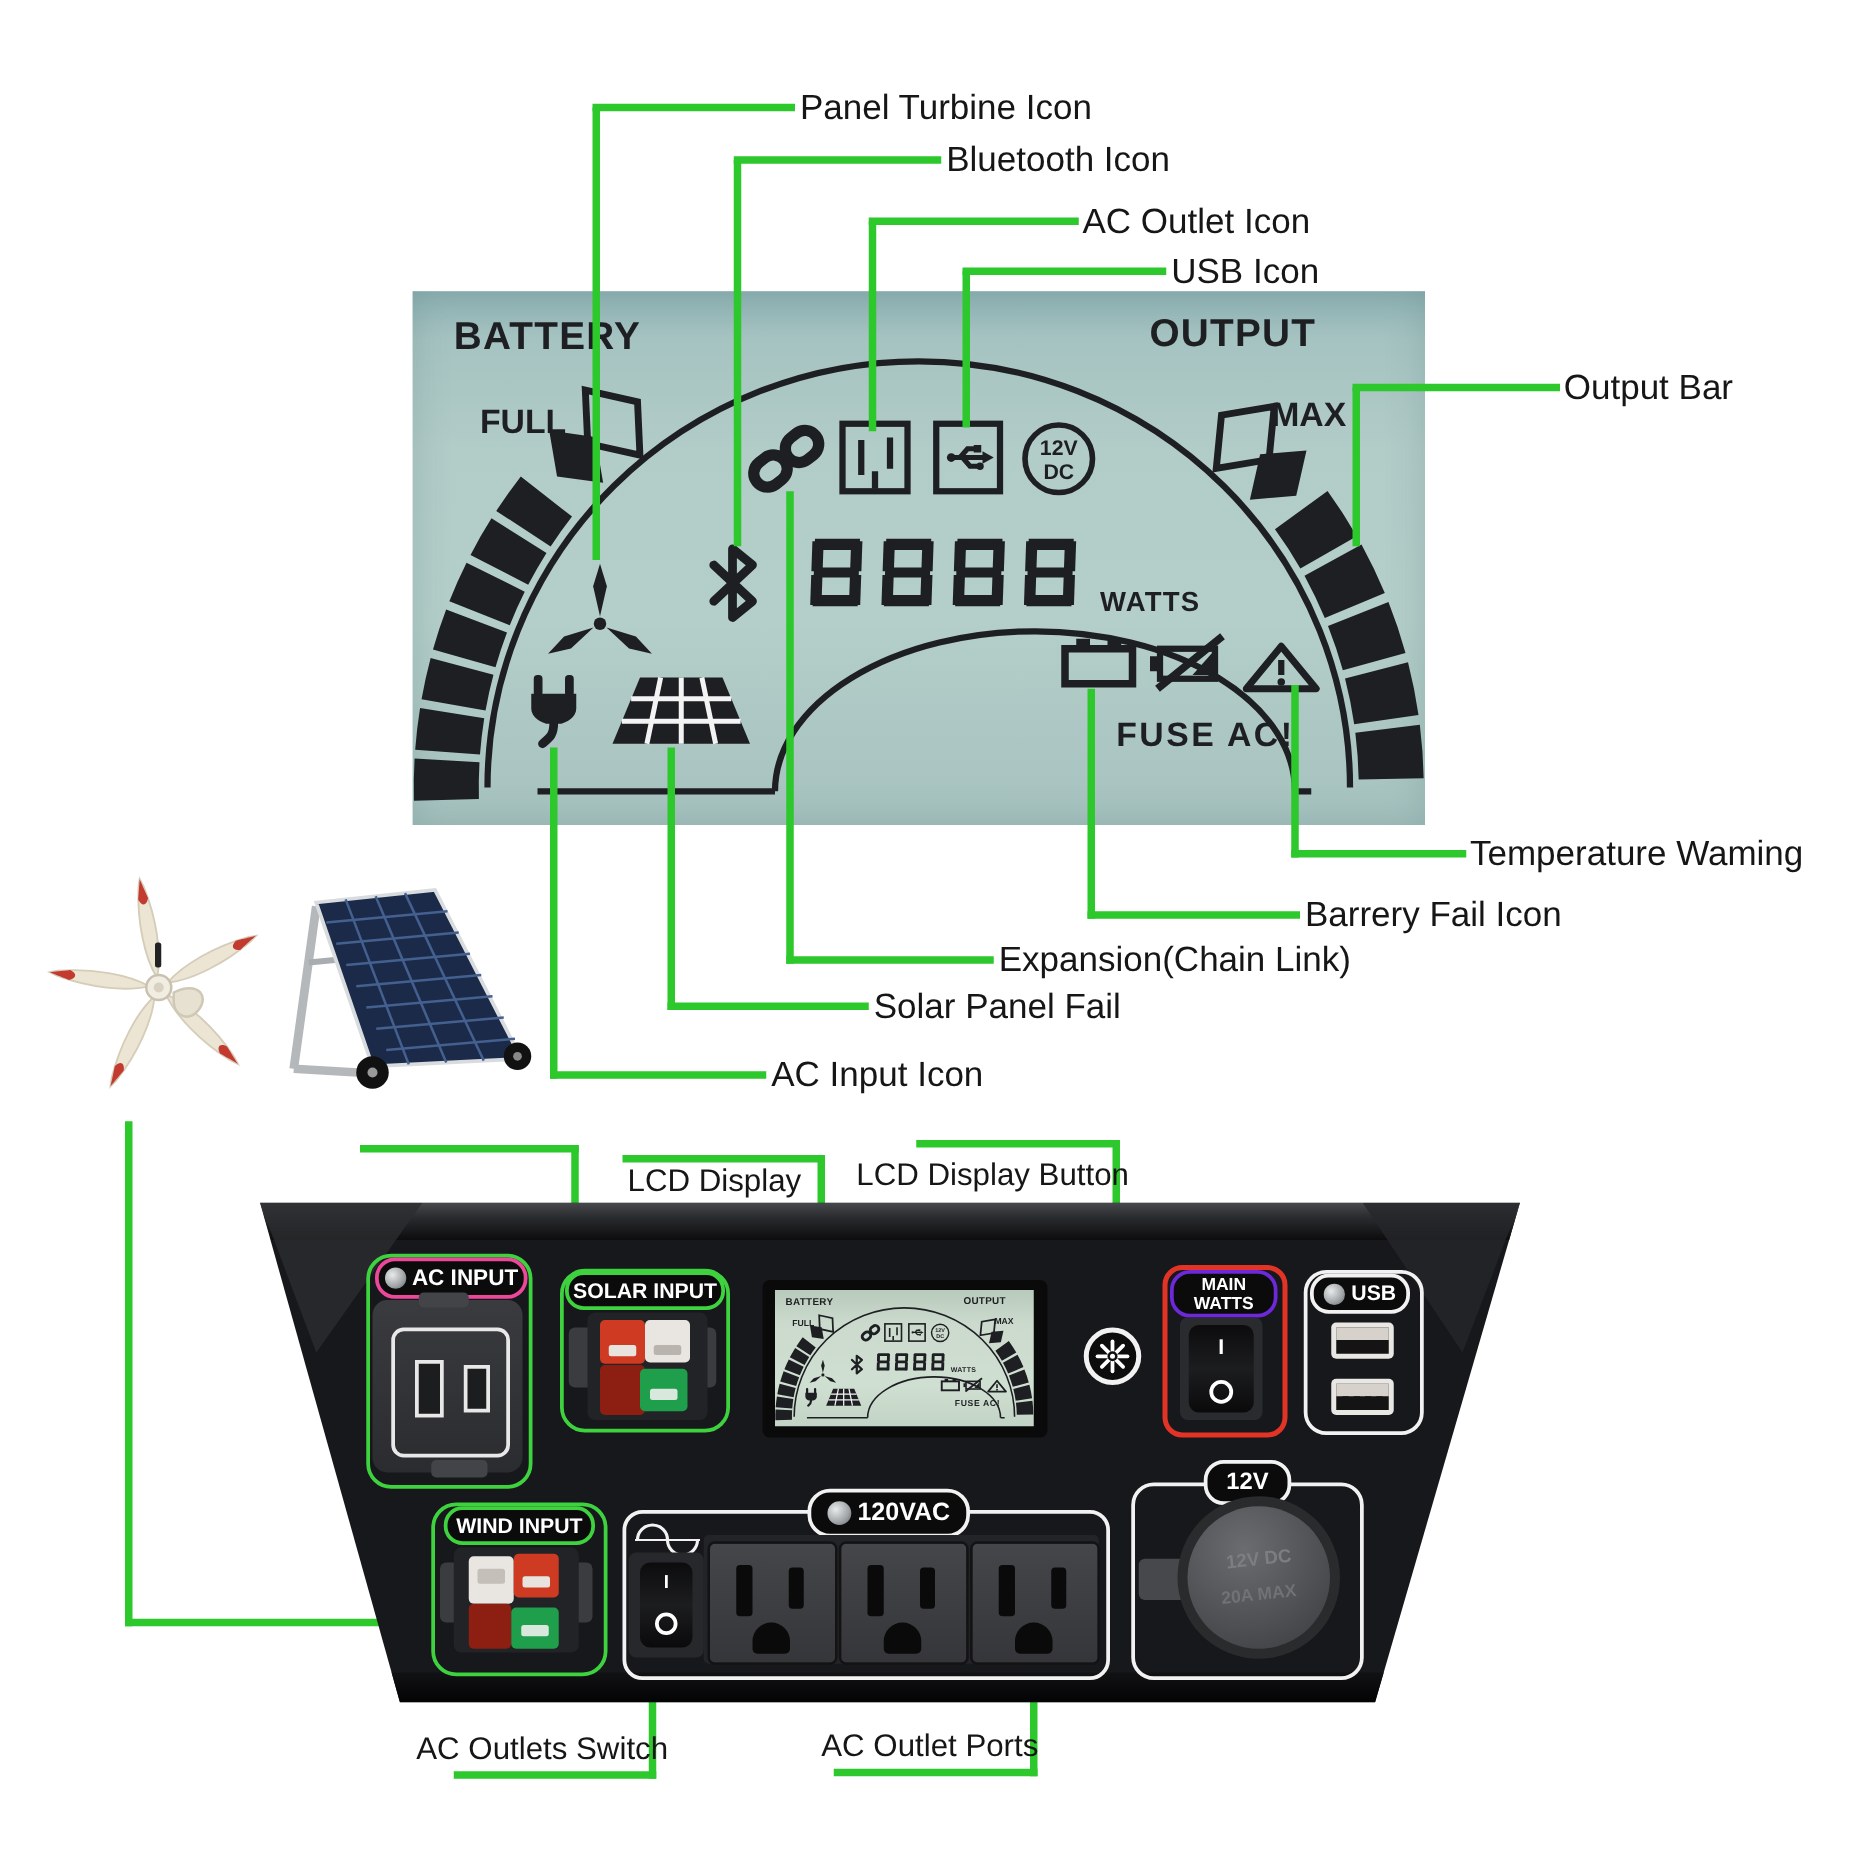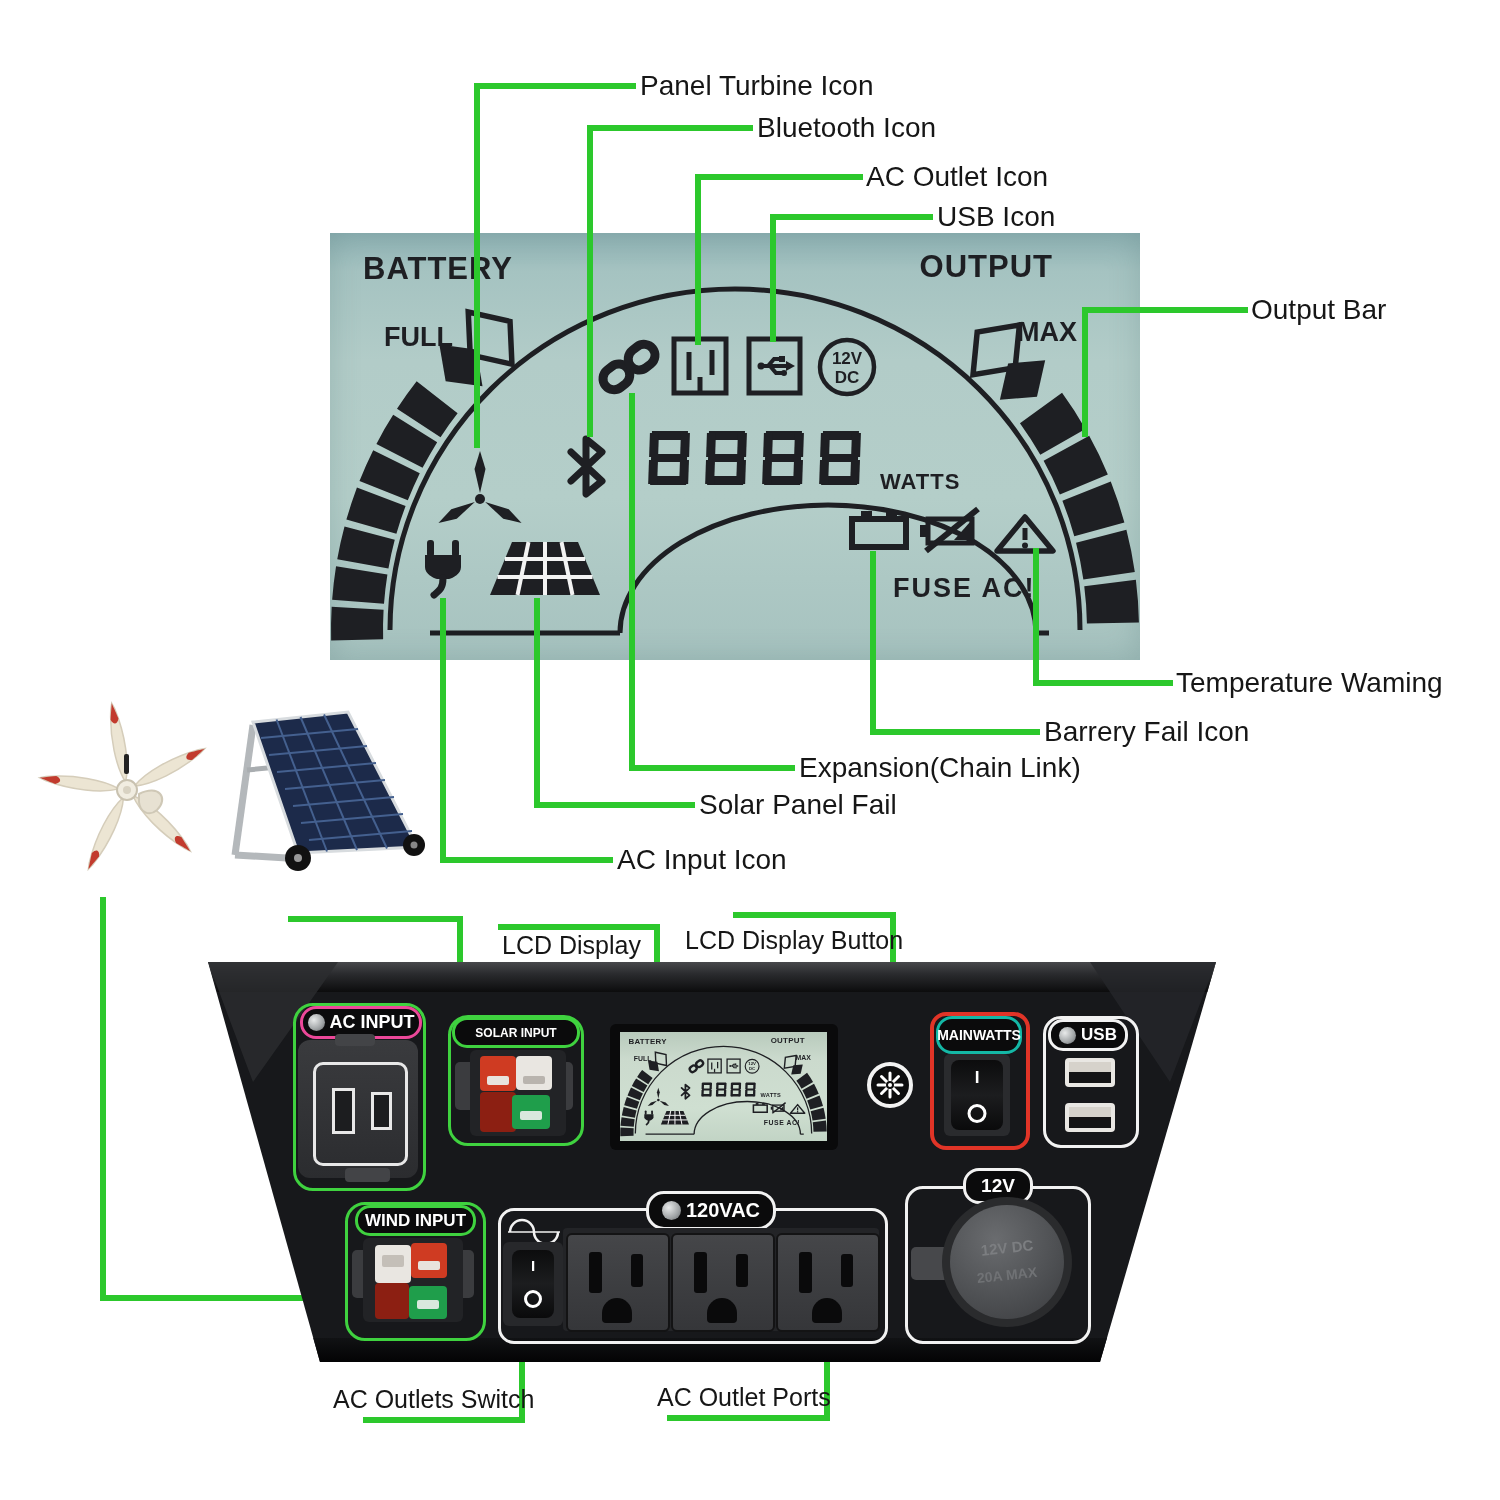--- a/index.html
+++ b/index.html
@@ -293,21 +293,21 @@
   </div>
   <div class="abs" style="left:298px;top:1040px;width:120px;height:138px;background:linear-gradient(180deg,#3a3b3e,#2b2c2f);border-radius:12px">
     <div class="abs" style="left:37px;top:-6px;width:40px;height:12px;background:#434447;border-radius:4px"></div>
     <div class="abs" style="left:15px;top:22px;width:89px;height:98px;border:3px solid #e8e8e8;border-radius:10px"></div>
     <div class="abs" style="left:34px;top:48px;width:17px;height:40px;border:3px solid #e8e8e8;background:#1c1d1f"></div>
     <div class="abs" style="left:73px;top:52px;width:15px;height:32px;border:3px solid #e8e8e8;background:#1c1d1f"></div>
     <div class="abs" style="left:47px;top:128px;width:45px;height:14px;background:#434447;border-radius:4px"></div>
   </div>
 
   <div class="greenbox" style="left:448px;top:1015px;width:130px;height:125px"></div>
-  <div class="pill" style="left:452px;top:1017px;width:122px;height:25px;border:3px solid #3fd23f;border-radius:15px;font-size:12px">
+  <div class="pill" style="left:452px;top:1017px;width:122px;height:25px;border:3px solid #3fd23f;border-radius:15px;font-size:17px">
     <span>SOLAR INPUT</span>
   </div>
   <div class="abs" style="left:455px;top:1062px;width:118px;height:48px;background:#3b3c3f;border-radius:5px"></div>
   <div class="abs" style="left:470px;top:1050px;width:96px;height:86px;background:#222326;border-radius:6px">
     <div class="abs" style="left:10px;top:6px;width:36px;height:35px;background:#cf3b22;border-radius:4px">
         <div class="abs" style="left:7px;top:20px;width:22px;height:9px;background:#e8e3dd;border-radius:2px"></div>
       </div>
     <div class="abs" style="left:46px;top:6px;width:36px;height:34px;background:#e9e6e1;border-radius:4px">
         <div class="abs" style="left:7px;top:20px;width:22px;height:8px;background:#b9b4ae;border-radius:2px"></div>
       </div>
@@ -332,21 +332,21 @@
         <line x1="13" y1="25" x2="37" y2="25"></line>
         <line x1="16.5" y1="16.5" x2="33.5" y2="33.5"></line>
         <line x1="16.5" y1="33.5" x2="33.5" y2="16.5"></line>
       </g>
       <circle cx="25" cy="25" r="4" fill="#0d0d0e"></circle>
       <circle cx="25" cy="25" r="2" fill="#fff"></circle>
     </svg>
   </div>
 
   <div class="abs" style="left:930px;top:1012px;width:92px;height:130px;border:4px solid #e13427;border-radius:16px"></div>
-  <div class="pill" style="left:936px;top:1016px;width:80px;height:32px;border:3px solid #14b8a6;border-radius:16px;font-size:14px;line-height:15px;flex-direction:row">
+  <div class="pill" style="left:936px;top:1016px;width:80px;height:32px;border:3px solid #6d28d9;border-radius:16px;font-size:14px;line-height:15px;flex-direction:column">
     <span>MAIN</span>
       <span>WATTS</span>
   </div>
   <div class="abs" style="left:944px;top:1054px;width:66px;height:82px;background:#2a2b2e;border-radius:6px">
     <div class="abs" style="left:7px;top:6px;width:52px;height:70px;background:linear-gradient(180deg,#0c0c0d,#1c1d1f 50%,#0a0a0b);border-radius:8px;color:#fff;font-weight:bold">
       <div style="position:absolute;left:0;right:0;top:8px;text-align:center;font-size:17px">I</div>
       <div style="position:absolute;left:50%;top:44px;width:13px;height:13px;border:3px solid #fff;border-radius:50%;transform:translateX(-50%)"></div>
     </div>
   </div>
 

